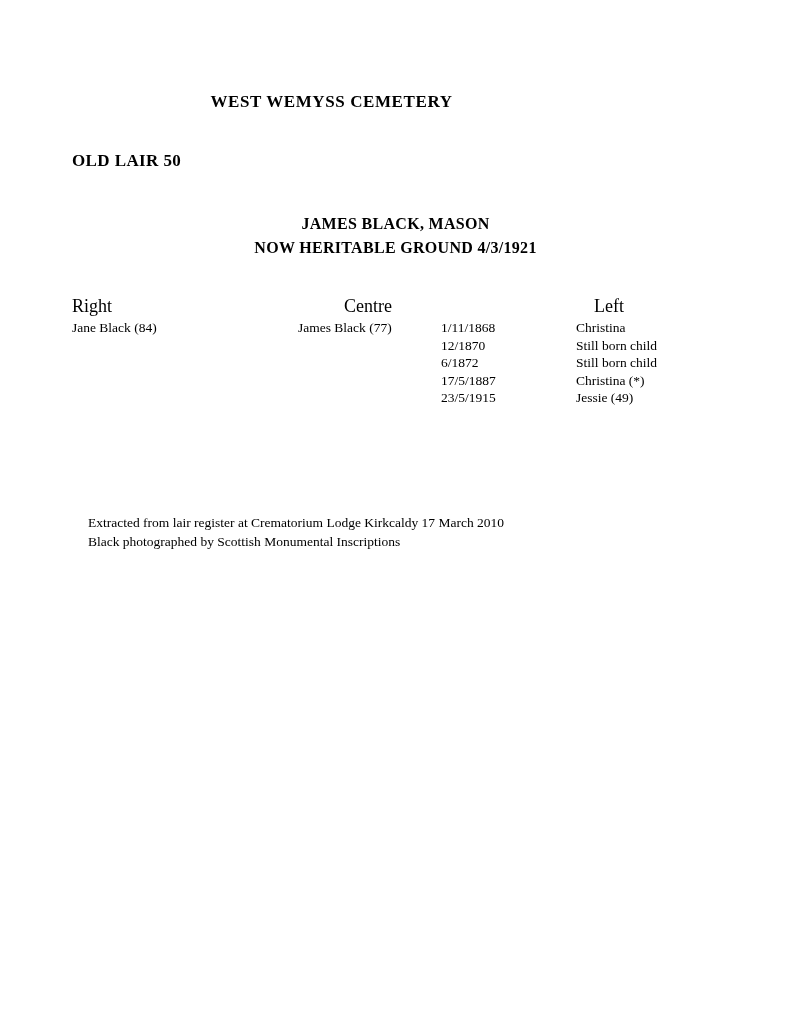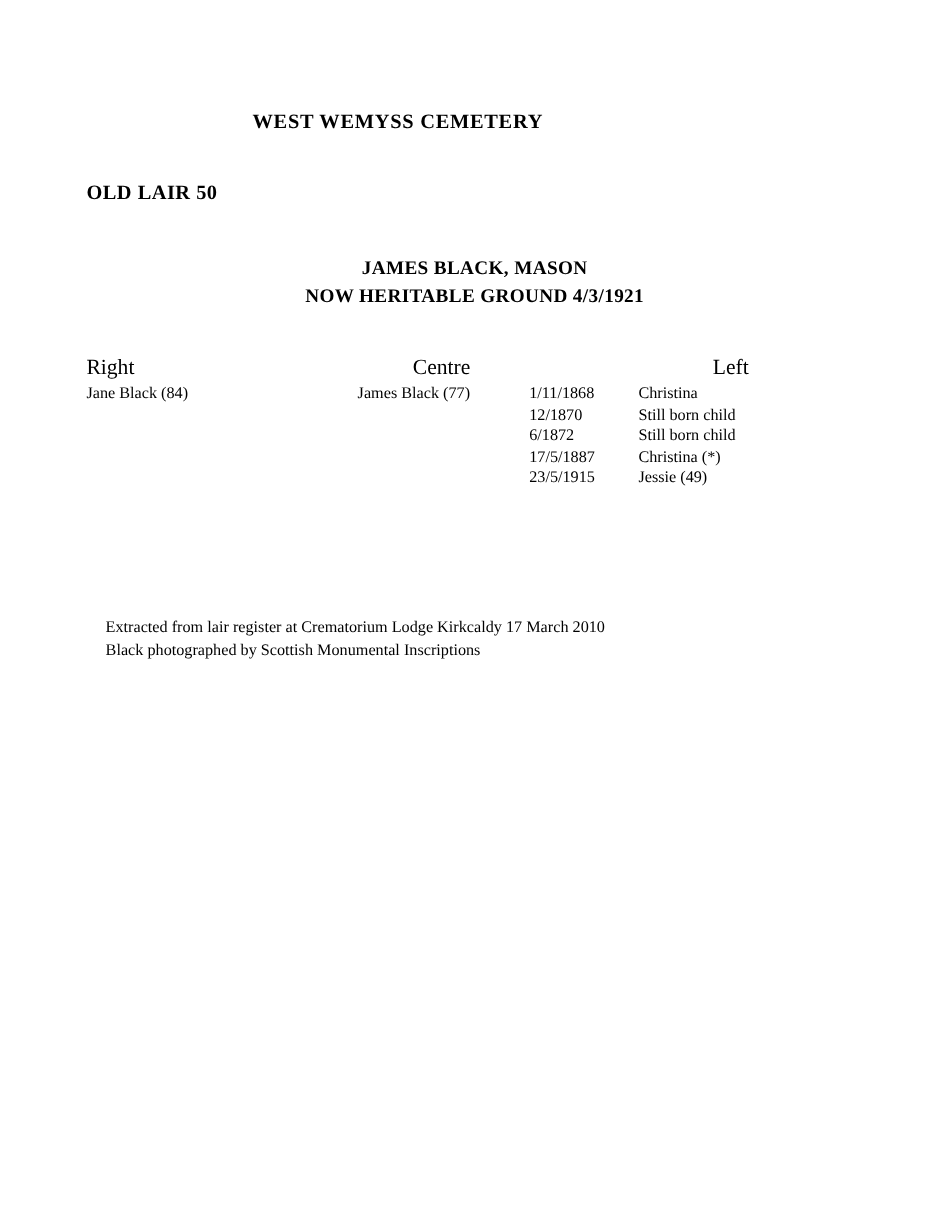--- a/index.html
+++ b/index.html
@@ -87,20 +87,21 @@
     display: block;
     height: 17.5px;
     white-space: nowrap;
   }
   .burial-date {
     display: inline-block;
     width: 91px;
   }
   .burial-name {
     display: inline-block;
+    margin-left: 44px;
   }
 
   .footer {
     position: absolute;
     top: 513px;
     left: 72px;
     font-size: 13.5px;
     line-height: 19px;
     margin-left: 16px;
   }

